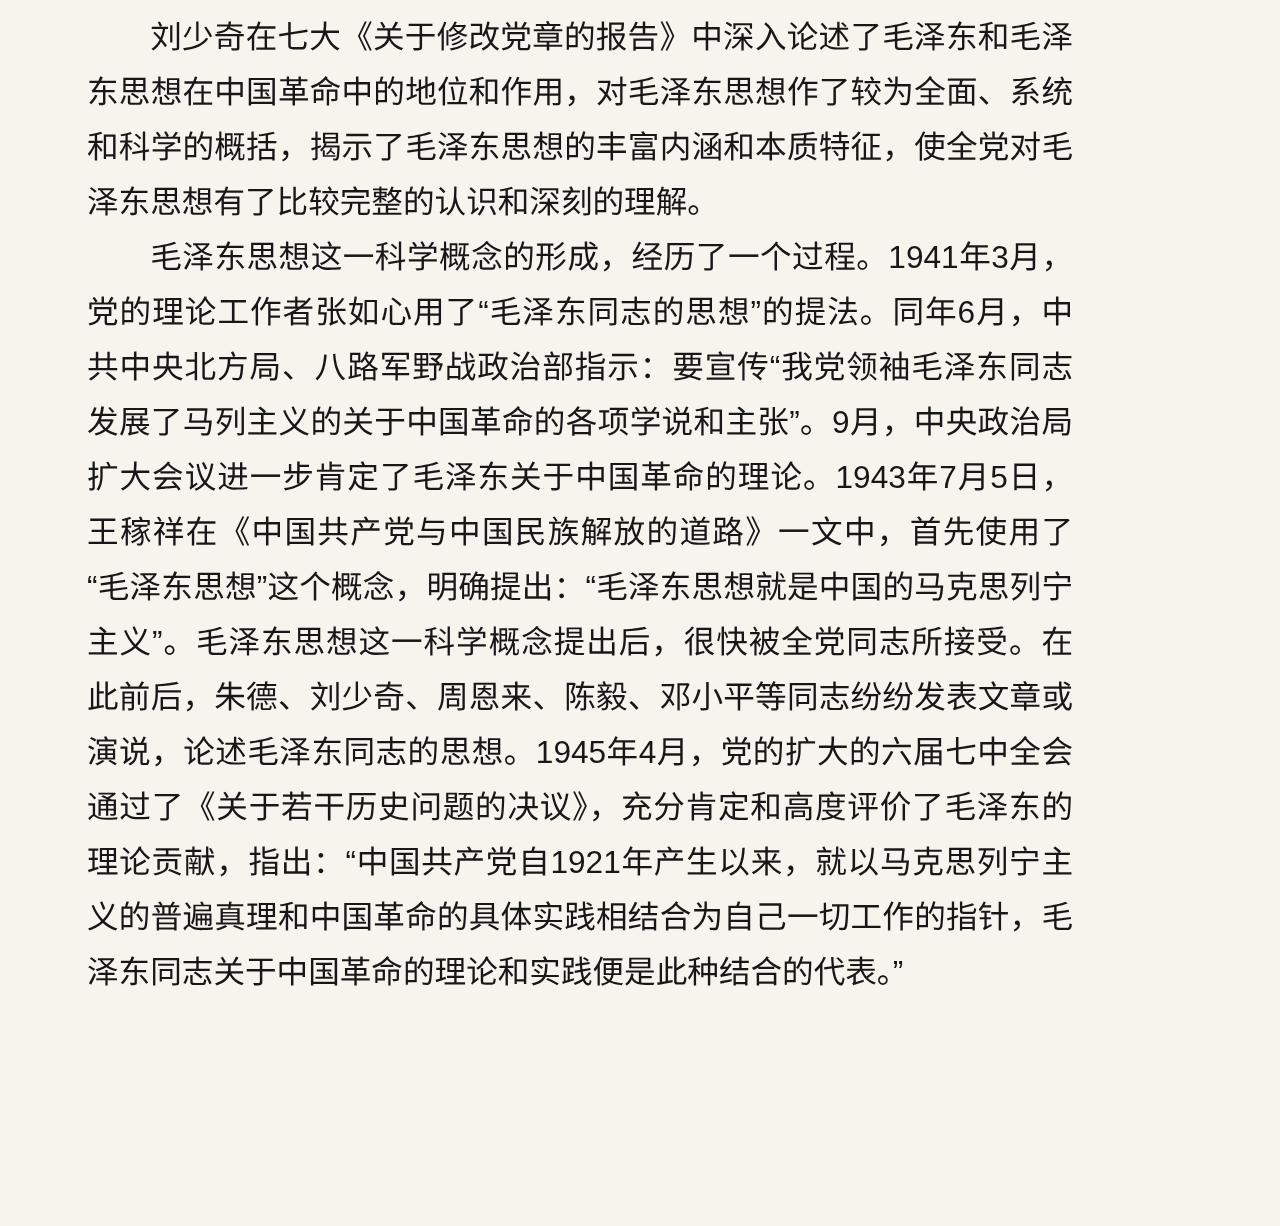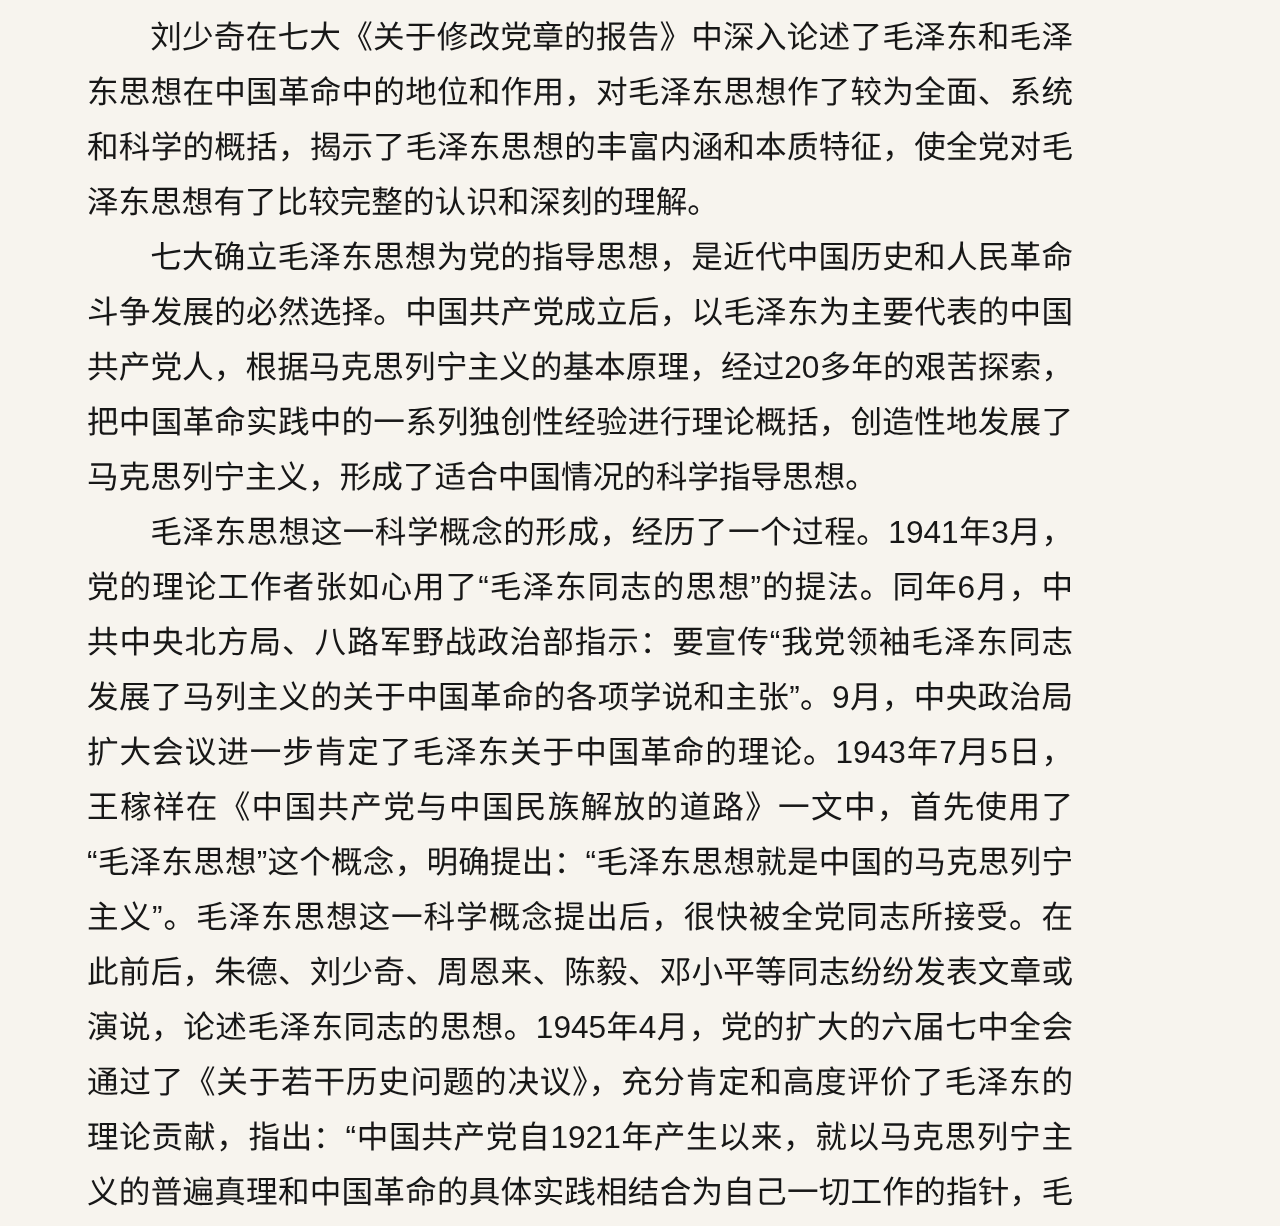--- a/index.html
+++ b/index.html
@@ -34,16 +34,15 @@
     padding: 0;
     text-indent: 2em;
   }
 </style>
 </head>
 <body>
 
 <div class="article-page">
   <div class="article-text">
     <p>刘少奇在七大《关于修改党章的报告》中深入论述了毛泽东和毛泽东思想在中国革命中的地位和作用，对毛泽东思想作了较为全面、系统和科学的概括，揭示了毛泽东思想的丰富内涵和本质特征，使全党对毛泽东思想有了比较完整的认识和深刻的理解。</p>
-    <p>七大确立毛泽东思想为党的指导思想，是近代中国历史和人民革命斗争发展的必然选择。中国共产党成立后，以毛泽东为主要代表的中国共产党人，根据马克思列宁主义的基本原理，经过20多年的艰苦探索，把中国革命实践中的一系列独创性经验进行理论概括，创造性地发展了马克思列宁主义，形成了适合中国情况的科学指导思想。</p>
     <p>毛泽东思想这一科学概念的形成，经历了一个过程。1941年3月，党的理论工作者张如心用了“毛泽东同志的思想”的提法。同年6月，中共中央北方局、八路军野战政治部指示：要宣传“我党领袖毛泽东同志发展了马列主义的关于中国革命的各项学说和主张”。9月，中央政治局扩大会议进一步肯定了毛泽东关于中国革命的理论。1943年7月5日，王稼祥在《中国共产党与中国民族解放的道路》一文中，首先使用了“毛泽东思想”这个概念，明确提出：“毛泽东思想就是中国的马克思列宁主义”。毛泽东思想这一科学概念提出后，很快被全党同志所接受。在此前后，朱德、刘少奇、周恩来、陈毅、邓小平等同志纷纷发表文章或演说，论述毛泽东同志的思想。1945年4月，党的扩大的六届七中全会通过了《关于若干历史问题的决议》，充分肯定和高度评价了毛泽东的理论贡献，指出：“中国共产党自1921年产生以来，就以马克思列宁主义的普遍真理和中国革命的具体实践相结合为自己一切工作的指针，毛泽东同志关于中国革命的理论和实践便是此种结合的代表。”</p>
   </div>
 </div>
 
 </body></html>

